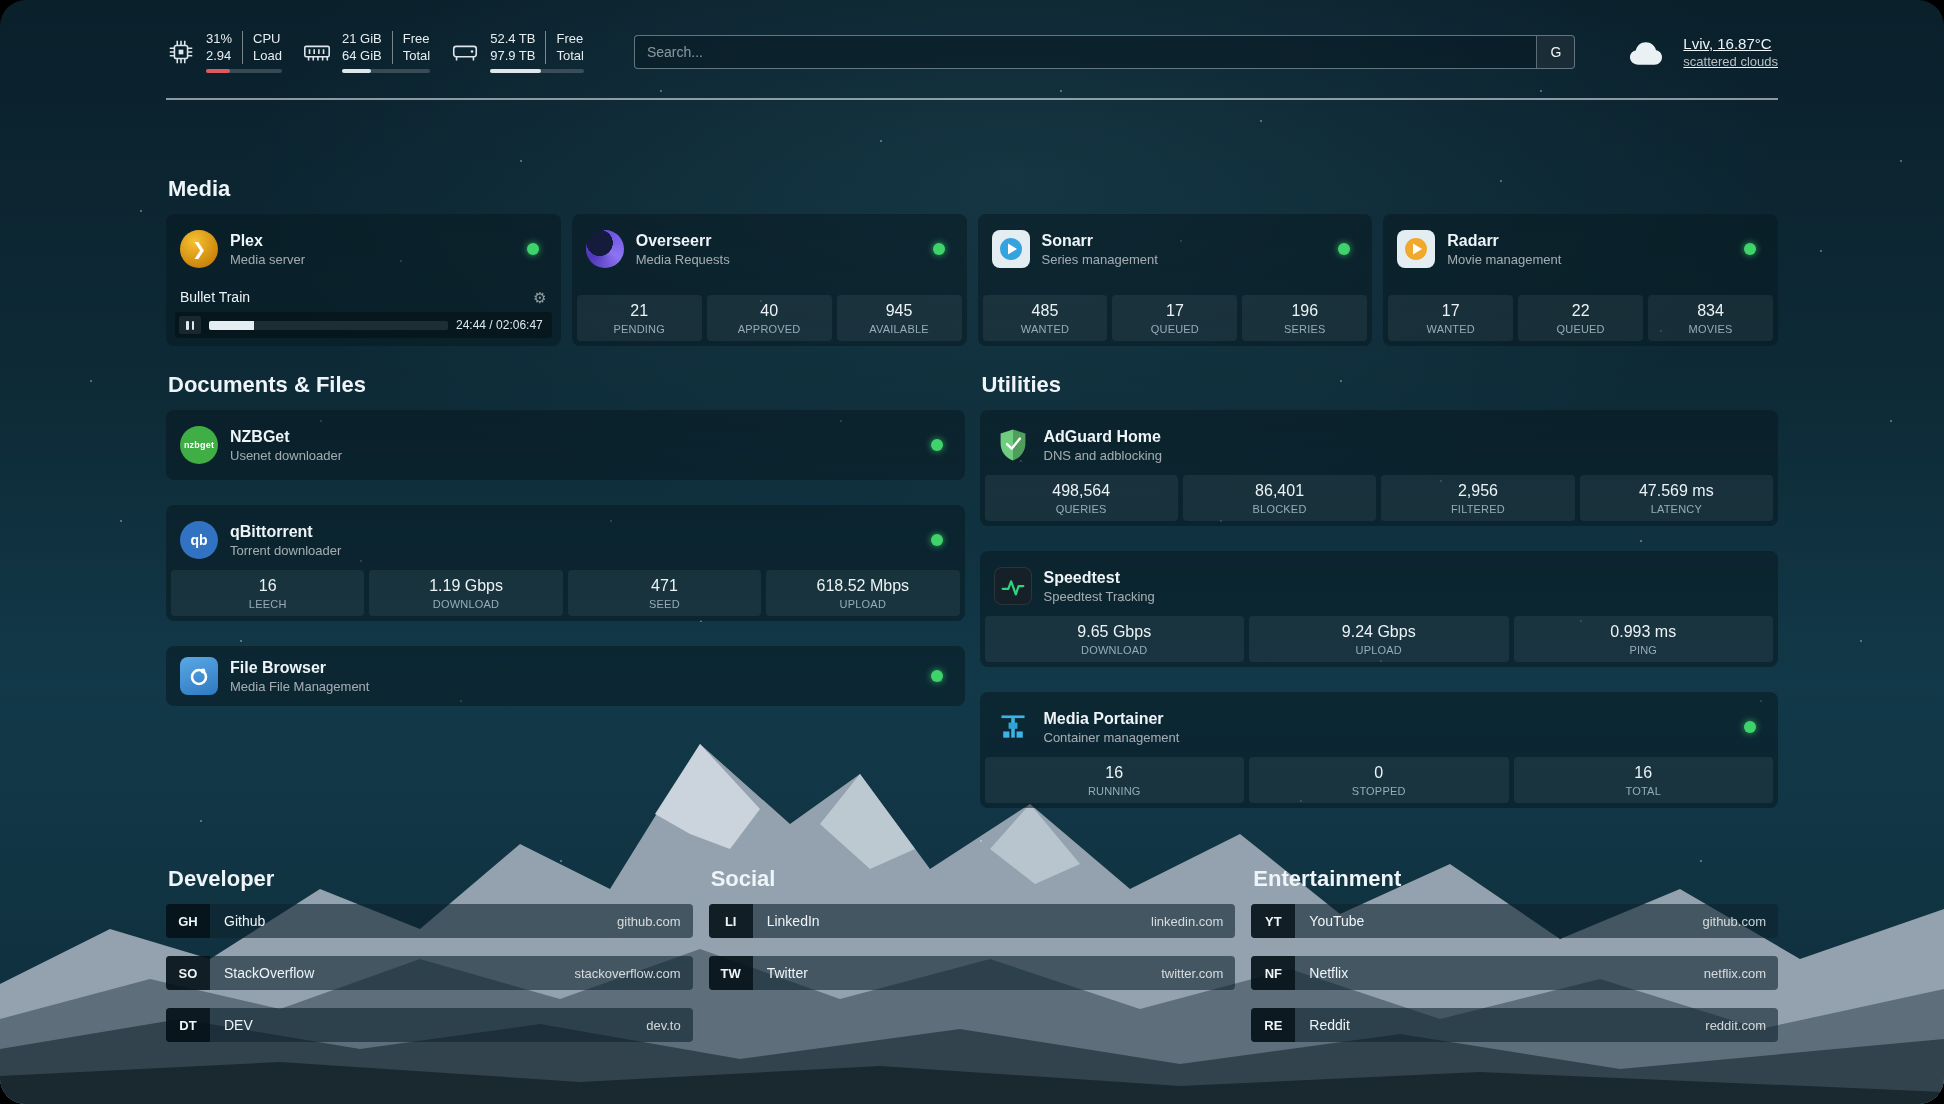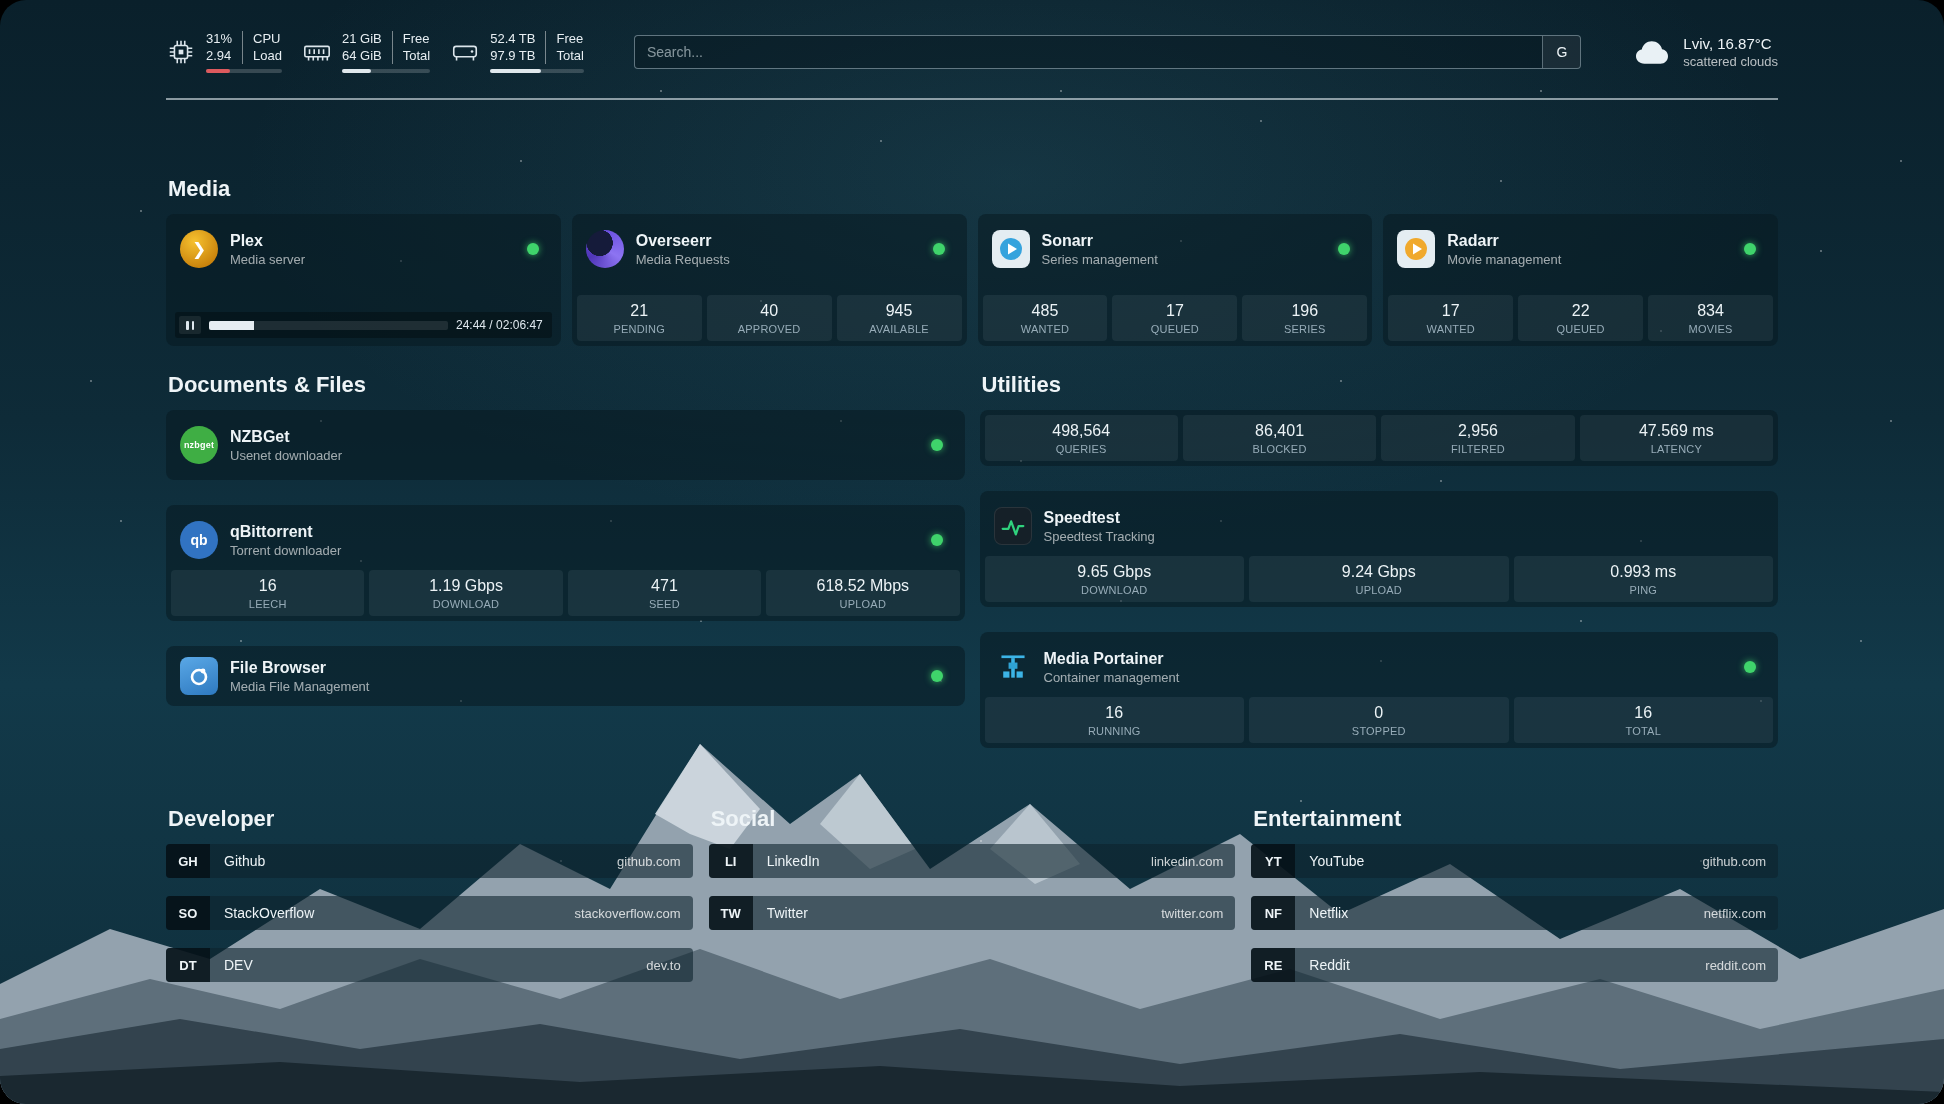--- a/index.html
+++ b/index.html
@@ -28,21 +28,21 @@
   .mon-values,.mon-labels{display:flex;flex-direction:column;}
   .mon-labels{border-left:1.5px solid rgba(255,255,255,0.45);padding-left:10px;}
   .mon-bar{height:4px;background:rgba(255,255,255,0.18);border-radius:2px;margin-top:5px;}
   .mon-fill{height:100%;border-radius:2px;}
   .search-wrap{flex:1;display:flex;margin:0 30px;height:34px;border:1px solid rgba(170,190,200,0.55);
     border-radius:4px;background:rgba(6,20,27,0.4);overflow:hidden;gap:28px;}
   .search-input{flex:1;background:transparent;border:none;outline:none;color:#eef4f7;padding:0 12px;font-size:14px;}
   .search-input::placeholder{color:rgba(235,245,250,0.55);}
   .search-engine{width:38px;display:flex;align-items:center;justify-content:center;cursor:pointer;
     background:rgba(255,255,255,0.07);border-left:1px solid rgba(170,190,200,0.45);font-size:14px;color:#eef4f7;}
-  .weather{display:flex;align-items:center;gap:10px;}
+  .weather{display:flex;align-items:flex-end;gap:16px;text-decoration:underline;}
   .weather-loc{font-size:15px;}
   .weather-cond{font-size:13px;color:rgba(255,255,255,0.7);margin-top:2px;}
   .divider{margin-top:14px;border-bottom:2px solid rgba(223,233,238,0.6);}
 
   
   .section-title{font-size:22px;font-weight:600;margin:0 0 12px 2px;color:#eef4f7;}
   .section-media{margin-top:76px;}
   .media-grid{display:grid;grid-template-columns:repeat(4,1fr);gap:11px;}
   .media-grid .card{min-height:132px;}
   .two-col{display:grid;grid-template-columns:1fr 1fr;gap:15px;margin-top:26px;}
@@ -212,20 +212,24 @@
             <span class="app-icon round logo-plex">
                 <span>❯</span>
               </span>
             <div class="app-meta">
               <div class="app-name">Plex</div>
               <div class="app-desc">Media server</div>
             </div>
             <span class="status-dot" style="background-color: rgb(63, 211, 107);"></span>
           </div>
           <div class="player">
+            <div class="player-top">
+              <span class="player-title">Bullet Train</span>
+              <span class="gear">⚙</span>
+            </div>
             <div class="player-strip">
               <button class="pause-btn">
                   <i></i>
                   <i></i>
                 </button>
               <div class="progress">
                 <div class="progress-fill" style="width: 19%;"></div>
               </div>
               <span class="player-time">24:44 / 02:06:47</span>
             </div>
@@ -387,20 +391,33 @@
           </div>
 
         </div>
       </div>
 
       <div class="col">
         <h2 class="section-title">Utilities</h2>
         <div class="col-cards">
 
           <div class="card">
+            <div class="card-head">
+              <span class="app-icon">
+                <svg width="34" height="36" viewBox="0 0 37 38">
+                  <path d="M18.5 2 L32 6.5 V17 C32 26.5 26 33 18.5 36 V2 Z" fill="#4f9e5c"></path>
+                  <path d="M18.5 2 L5 6.5 V17 C5 26.5 11 33 18.5 36 V2 Z" fill="#6fcd7f"></path>
+                  <polyline points="12,18 17,23 26,12" fill="none" stroke="#ffffff" stroke-width="2.6" stroke-linecap="round" stroke-linejoin="round"></polyline>
+                </svg>
+              </span>
+              <div class="app-meta">
+                <div class="app-name">AdGuard Home</div>
+                <div class="app-desc">DNS and adblocking</div>
+              </div>
+            </div>
             <div class="stats">
               <div class="stat">
                 <div class="stat-value">498,564</div>
                 <div class="stat-label">QUERIES</div>
               </div>
               <div class="stat">
                 <div class="stat-value">86,401</div>
                 <div class="stat-label">BLOCKED</div>
               </div>
               <div class="stat">

